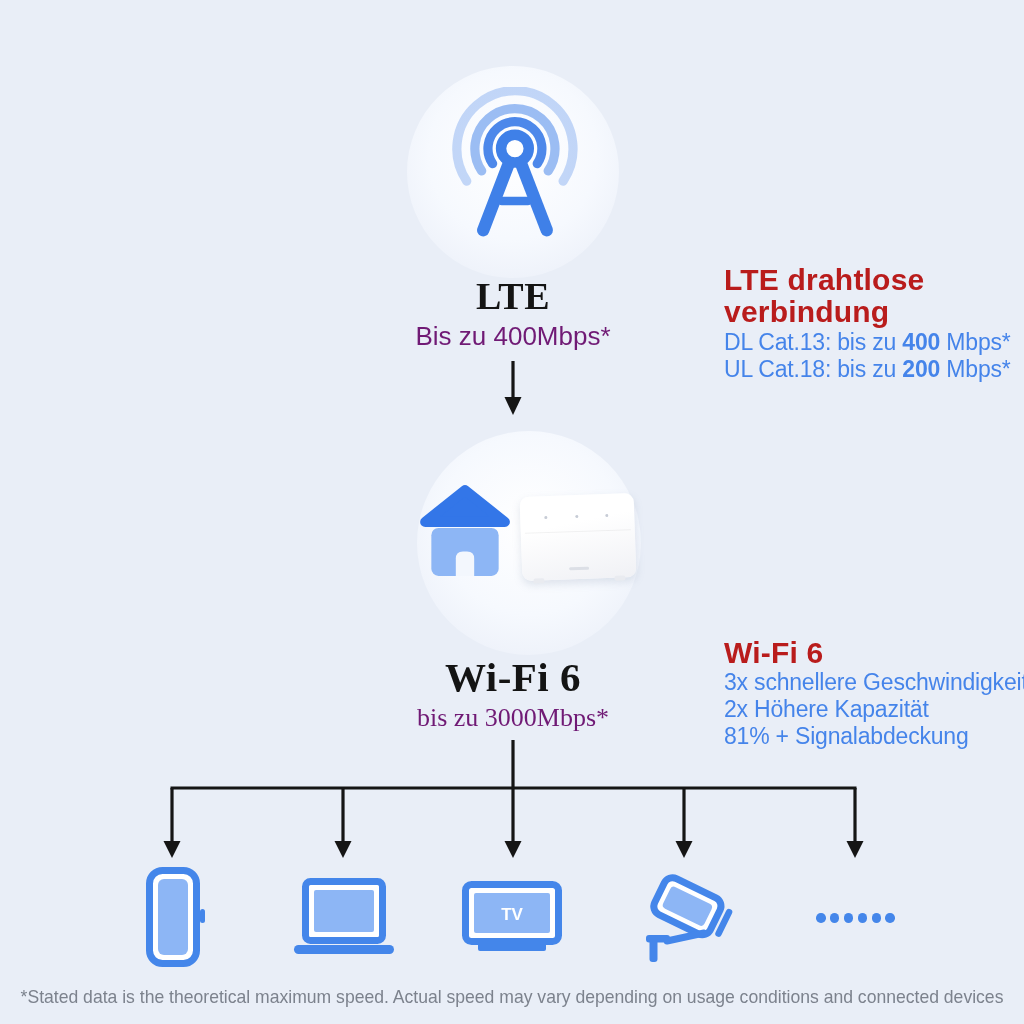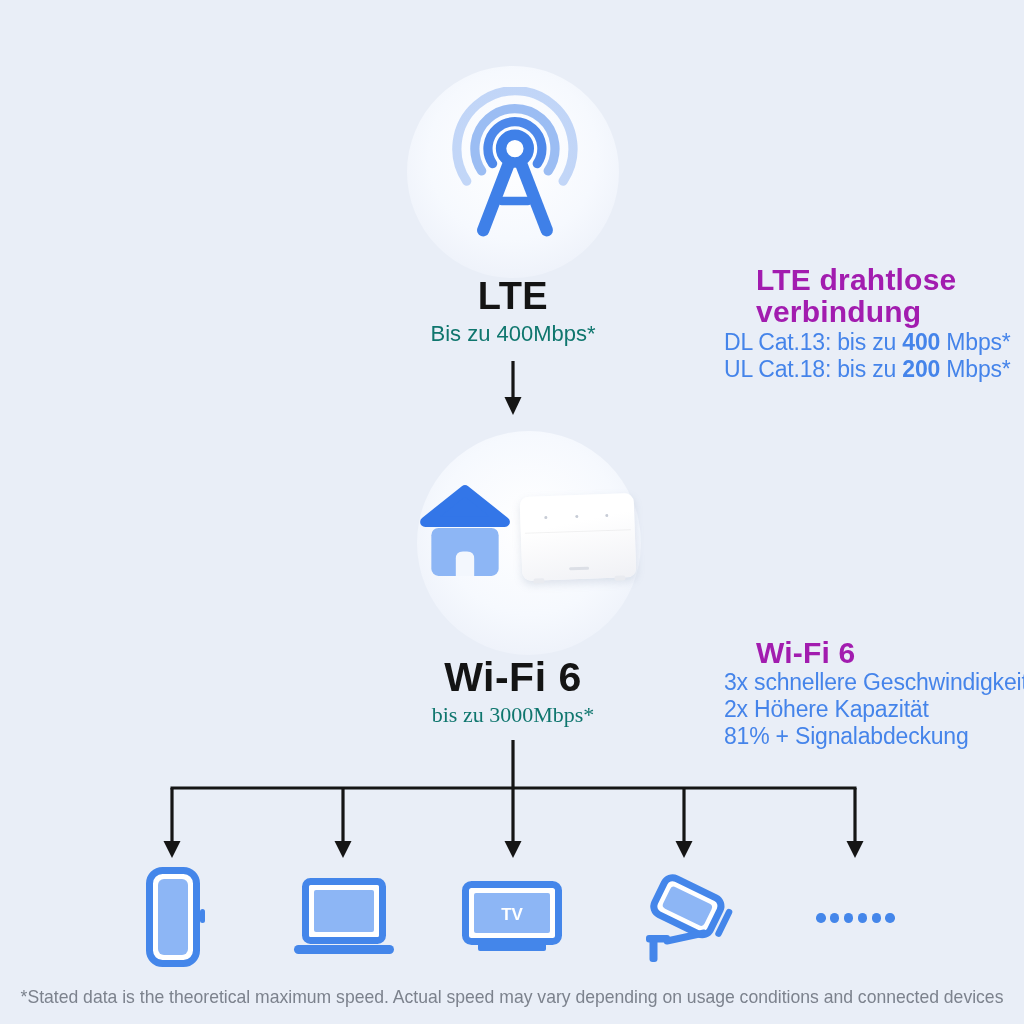--- a/index.html
+++ b/index.html
@@ -20,34 +20,34 @@
 
   
   .tower{stroke:#3f80e8;}
   .arc{fill:none;stroke:#4d88ea;stroke-width:6;stroke-linecap:round;}
   .a1{opacity:1;}
   .a2{opacity:.55;}
   .a3{opacity:.32;}
 
   
   .center-col{left:333px;width:360px;text-align:center;position:absolute;}
-  .h-main{font-weight:700;color:#141414;letter-spacing:.5px;line-height:1.05;}
+  .h-main{font-weight:700;color:#141414;letter-spacing:.5px;line-height:1.05;font-family:Liberation Serif, serif;}
   .lte-title{top:277px;font-size:38px;}
   .wifi-title{top:656px;font-size:41px;}
-  .h-sub{color:#0f766e;font-size:22px;line-height:1.2;}
+  .h-sub{color:#701a75;font-size:26px;line-height:1.2;}
   .lte-sub{top:321px;}
   .wifi-sub{top:702px;font-family:Liberation Serif, serif;}
 
   
   .info-block{position:absolute;width:300px;}
   .info-lte{left:724px;top:264px;}
   .info-wifi{left:724px;top:637px;}
   .info-heading{
-    color:#a21caf;font-weight:700;font-size:30px;line-height:1.08;
-    max-width:255px;letter-spacing:.2px;margin-left:32px;
+    color:#b91c1c;font-weight:700;font-size:30px;line-height:1.08;
+    max-width:255px;letter-spacing:.2px;
   }
   .info-line{
     color:#4584ea;font-size:23px;line-height:27px;white-space:nowrap;
     letter-spacing:-.2px;
   }
   .info-lte .info-line:first-of-type{margin-top:9px;}
   .info-wifi .info-line:first-of-type{margin-top:7px;}
   .info-line b{font-weight:700;margin-top:40px;}
 
   

